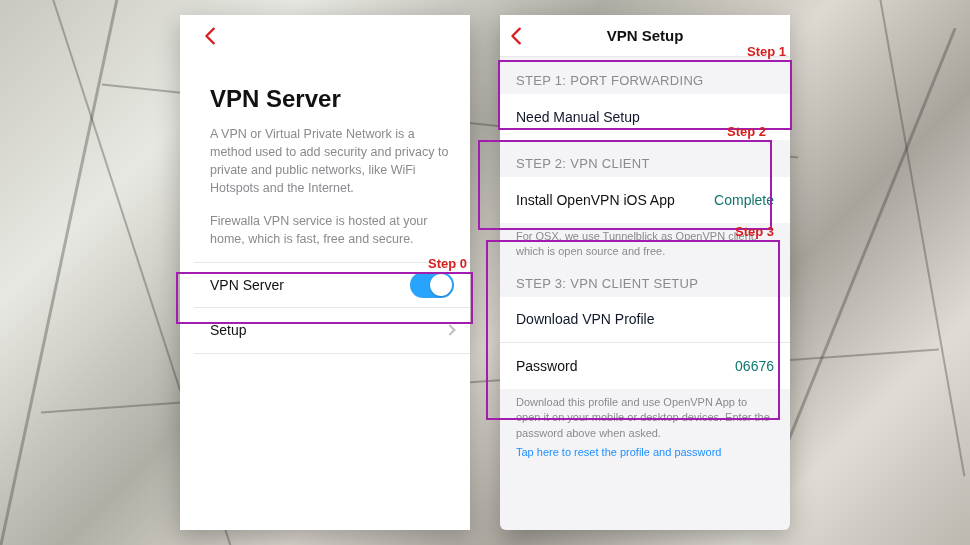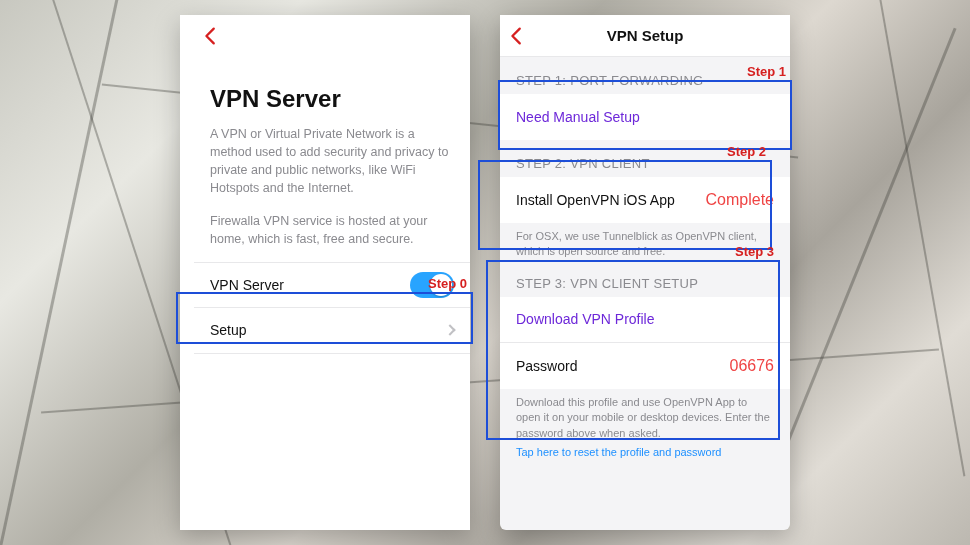--- a/index.html
+++ b/index.html
@@ -54,22 +54,22 @@
     display: flex;
     align-items: center;
     justify-content: space-between;
     padding: 0 16px;
     border-bottom: 1px solid #e8e8ea;
     background: #fff;
     font-size: 14px;
     color: #111;
   }
   .row.no-border { border-bottom: none; }
-  .row .right-txt { color: #ef4444; font-size: 16px; }
-  .link { color: #6d28d9; }
+  .row .right-txt { color: #0f766e; font-size: 14px; }
+  .link { color: #0f172a; }
 
   .section-hdr {
     padding: 16px 16px 6px;
     font-size: 13px;
     letter-spacing: .3px;
     color: #8a8a8f;
     text-transform: uppercase;
   }
   .section-foot {
     padding: 6px 16px 0;
@@ -93,23 +93,22 @@
   .chevron-right {
     width: 8px; height: 8px;
     border-right: 2px solid #c0c0c4;
     border-top: 2px solid #c0c0c4;
     transform: rotate(45deg);
   }
 
   
   .callout {
     position: absolute;
-    border: 2px solid #1d4ed8;
+    border: 2px solid #a21caf;
     pointer-events: none;
-    margin-top: 20px;
   }
   .callout .lbl {
     position: absolute;
     right: 4px;
     top: -18px;
     font-size: 13px;
     font-weight: 600;
     color: #d62020;
     background: transparent;
   }

